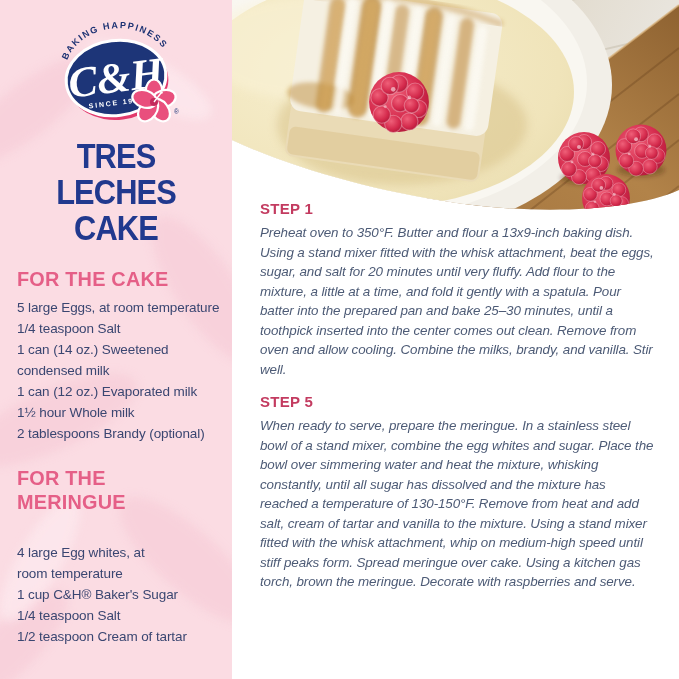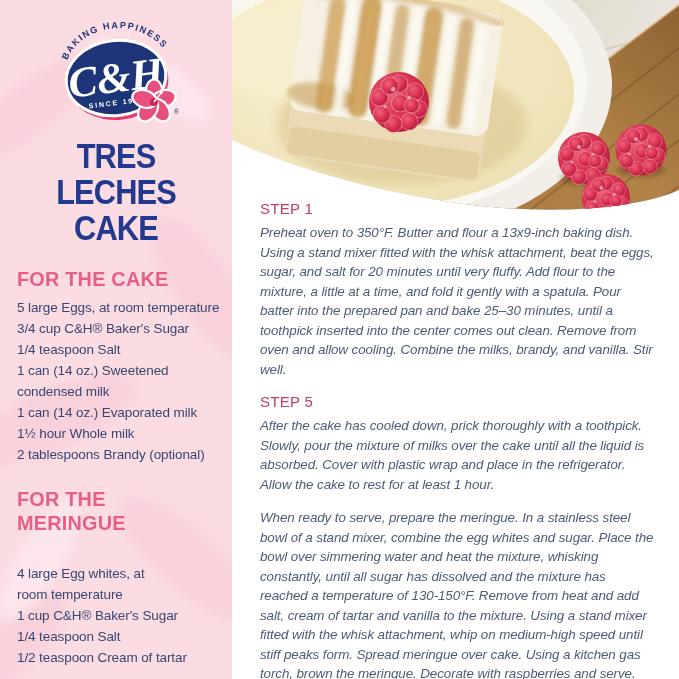--- a/index.html
+++ b/index.html
@@ -29,21 +29,21 @@
   .ing-list li{margin:0;}
   .ing-list li.narrow{max-width:152px;margin-top:28px;}
   
   .photo{position:absolute;left:232px;top:0;width:447px;height:215px;}
   
   .steps{
     position:absolute;left:232px;top:200px;width:447px;
     padding:0 22px 0 28px;box-sizing:border-box;
   }
   .step-heading{
-    margin:0 0 6px;color:#c33b60;font-weight:normal;font-size:15px;letter-spacing:.3px;
+    margin:0 0 6px;color:#c33b60;font-weight:bold;font-size:15px;letter-spacing:.3px;
   }
   .step-text{
     margin:0 0 14px;color:#4d5b76;font-size:13.4px;line-height:19.5px;letter-spacing:-.1px;font-style:italic;
   }
 </style>
 </head>
 <body>
 
 <div class="card">
 
@@ -101,24 +101,23 @@
 
       <h1 class="title">
         <span style="display:block">TRES LECHES</span>
         <span style="display:block">CAKE</span>
       </h1>
 
       <section>
         <h2 class="section-heading">FOR THE CAKE</h2>
         <ul class="ing-list">
           <li>5 large Eggs, at room temperature</li>
-          <li>3/4 cup C&amp;H® Baker's Sugar</li>
           <li>1/4 teaspoon Salt</li>
           <li>1 can (14 oz.) Sweetened condensed milk</li>
-          <li>1 can (14 oz.) Evaporated milk</li>
+          <li>1 can (12 oz.) Evaporated milk</li>
           <li>1½ hour Whole milk</li>
           <li>2 tablespoons Brandy (optional)</li>
         </ul>
       </section>
 
       <section>
         <h2 class="section-heading meringue">FOR THE MERINGUE</h2>
         <ul class="ing-list">
           <li class="narrow">4 large Egg whites, at room temperature</li>
           <li>1 cup C&amp;H® Baker's Sugar</li>
@@ -246,20 +245,19 @@
     </svg>
   </div>
 
   <main class="steps">
     <section>
       <h3 class="step-heading">STEP 1</h3>
       <p class="step-text">Preheat oven to 350°F. Butter and flour a 13x9-inch baking dish. Using a stand mixer fitted with the whisk attachment, beat the eggs, sugar, and salt for 20 minutes until very fluffy. Add flour to the mixture, a little at a time, and fold it gently with a spatula. Pour batter into the prepared pan and bake 25–30 minutes, until a toothpick inserted into the center comes out clean. Remove from oven and allow cooling. Combine the milks, brandy, and vanilla. Stir well.</p>
     </section>
     <section>
       <h3 class="step-heading">STEP 5</h3>
-      <p class="step-text">After the cake has cooled down, prick thoroughly with a toothpick. Slowly, pour the mixture of milks over the cake until all the liquid is absorbed. Cover with plastic wrap and place in the refrigerator. Allow the cake to rest for at least 1 hour.</p>
     </section>
     <section>
       <p class="step-text">When ready to serve, prepare the meringue. In a stainless steel bowl of a stand mixer, combine the egg whites and sugar. Place the bowl over simmering water and heat the mixture, whisking constantly, until all sugar has dissolved and the mixture has reached a temperature of 130-150°F. Remove from heat and add salt, cream of tartar and vanilla to the mixture. Using a stand mixer fitted with the whisk attachment, whip on medium-high speed until stiff peaks form. Spread meringue over cake. Using a kitchen gas torch, brown the meringue. Decorate with raspberries and serve.</p>
     </section>
   </main>
 
 </div>
 
 </body></html>

